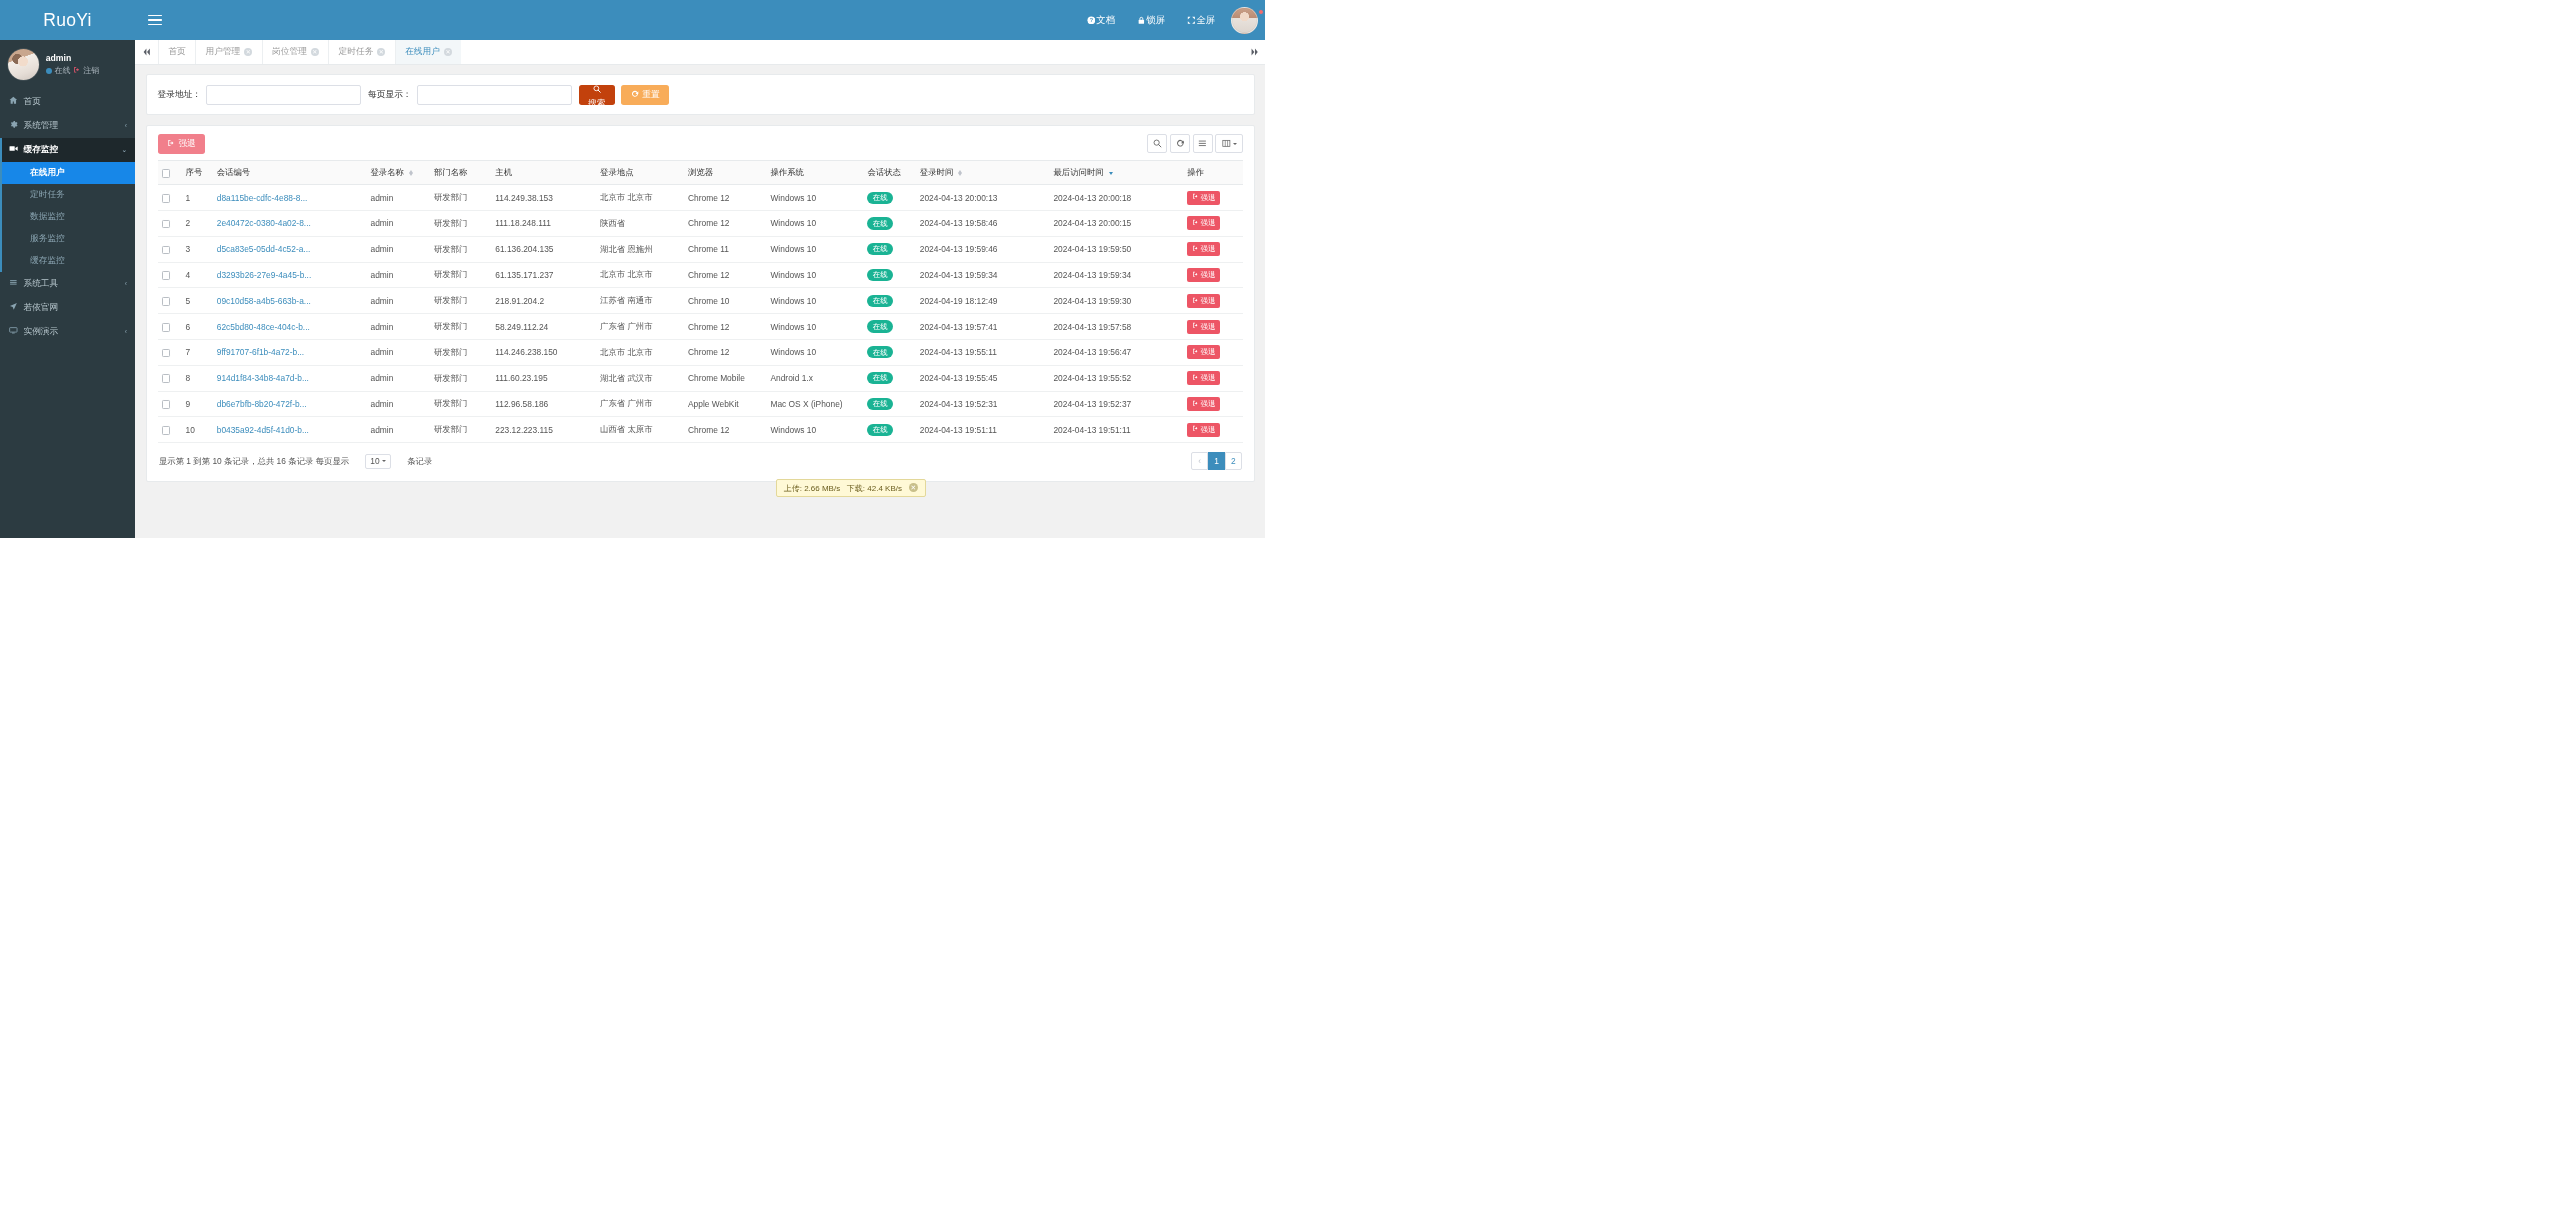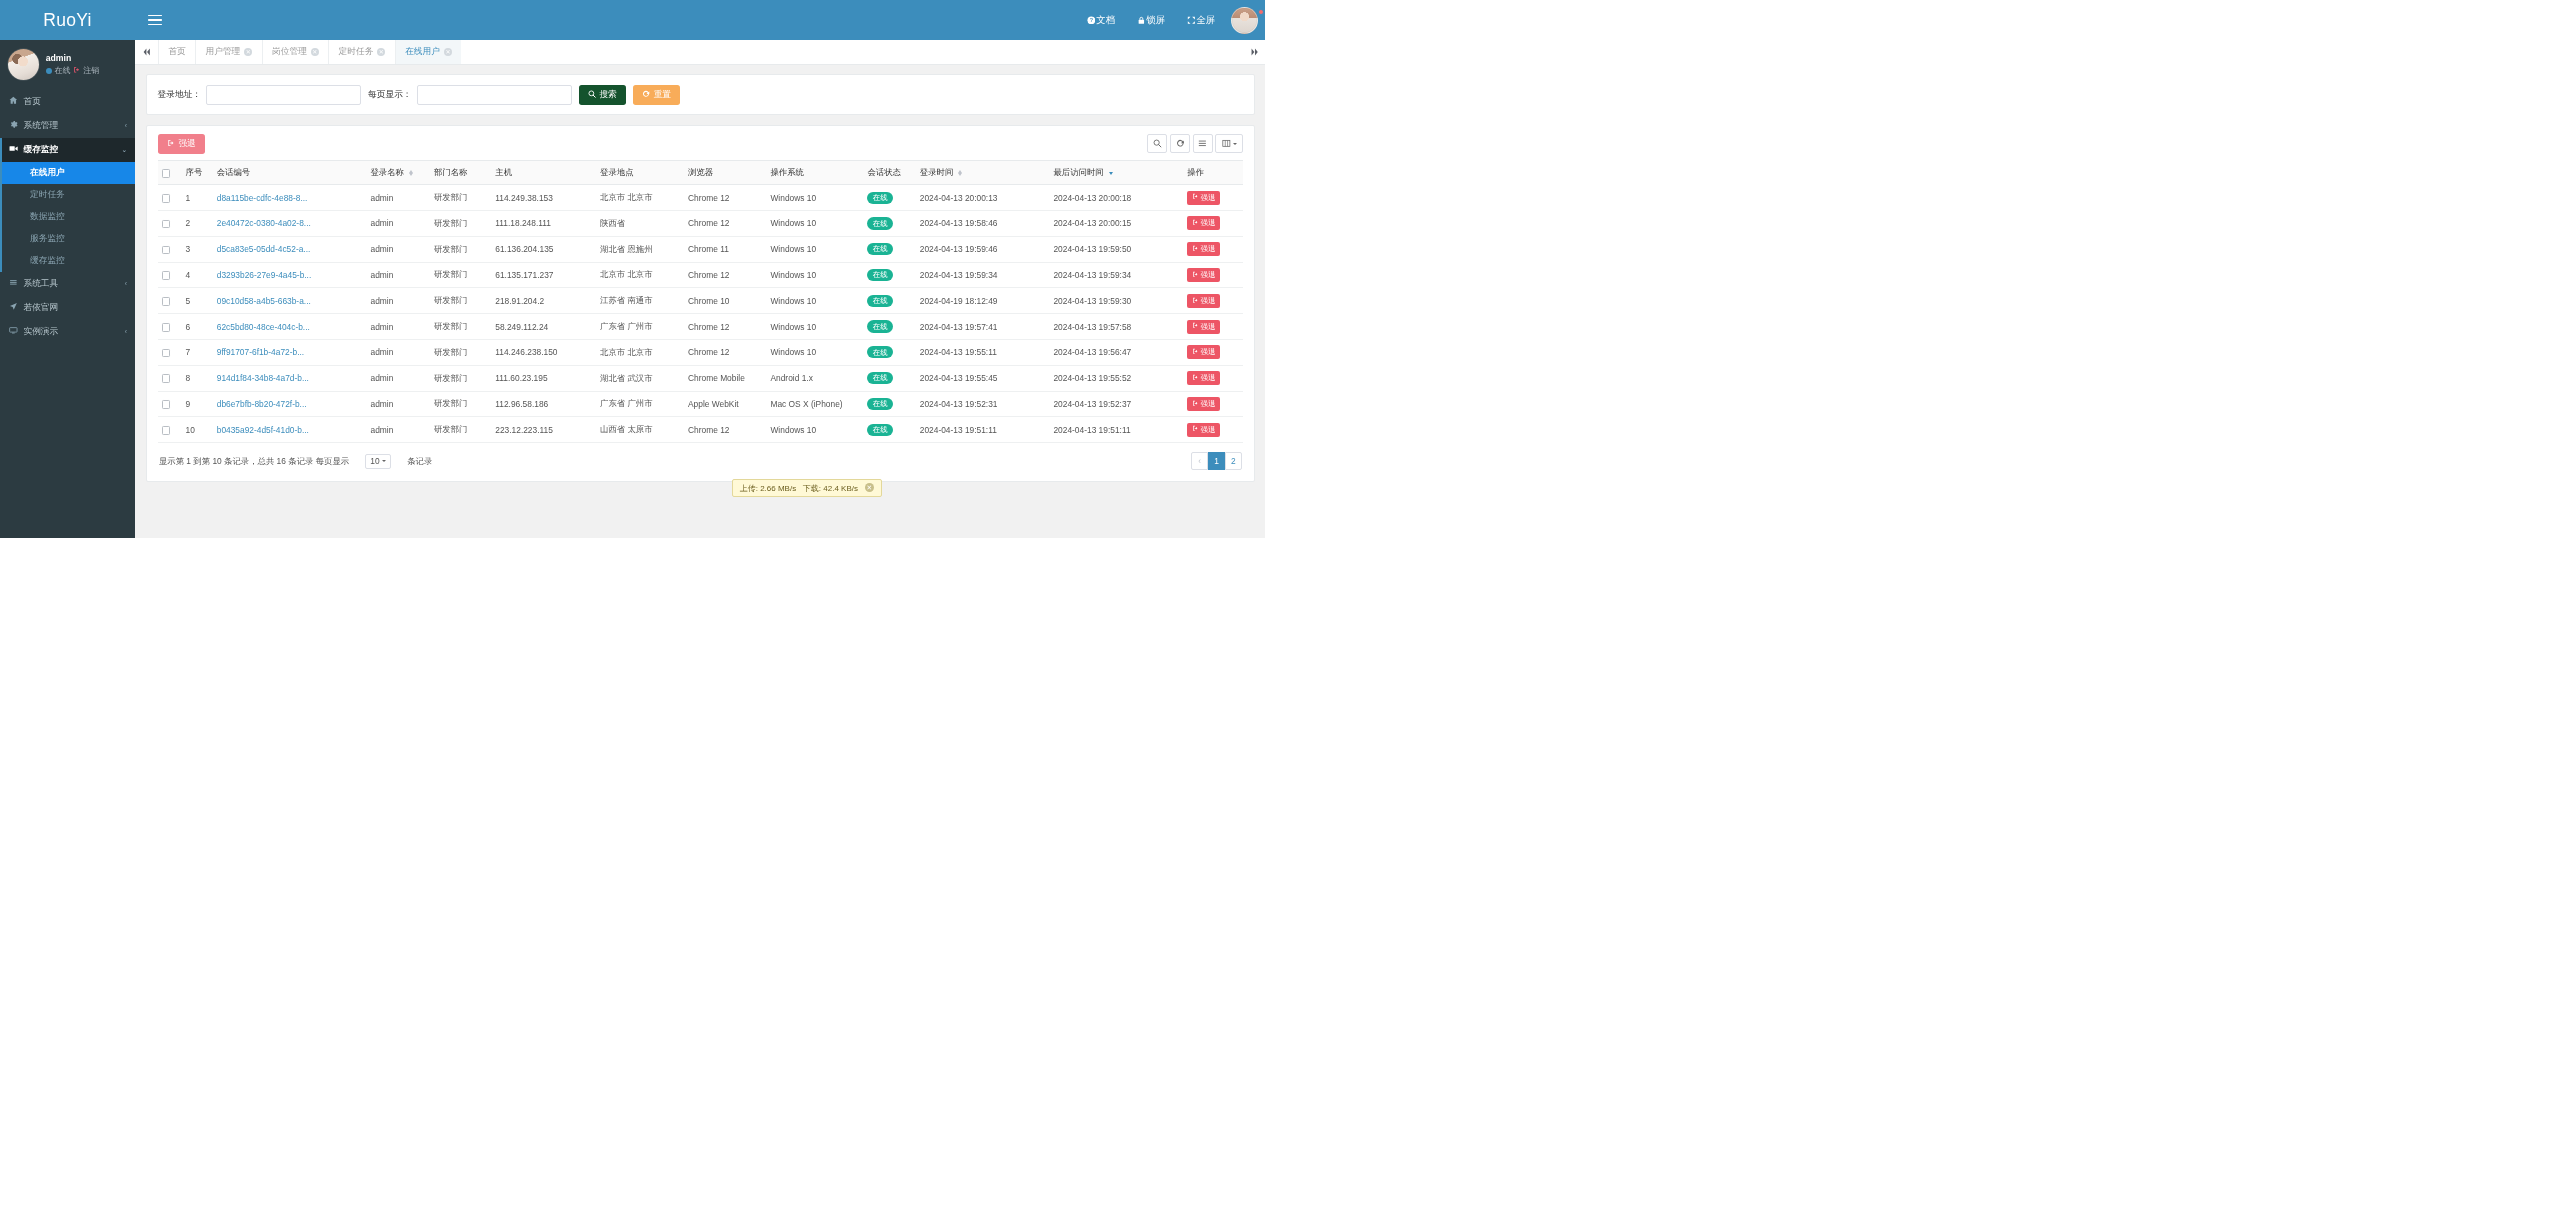--- a/index.html
+++ b/index.html
@@ -172,21 +172,21 @@
     padding: 0 5.4px; font-size: 8.7px; color: #333;
     font-family: inherit; background: #fff; outline: none;
   }
   .btn {
     display: inline-flex; align-items: center; gap: 3.4px;
     height: 20px; padding: 0 9.4px;
     border: none; border-radius: 2.7px;
     font-size: 8.7px; color: #fff; cursor: pointer;
     font-family: inherit; white-space: nowrap;
   }
-  .btn-search { background: #14532d; }
+  .btn-search { background: #c2410c; flex-direction: column; }
   .btn-reset  { background: #f8ac59; }
   .btn-force  { background: #ed5565; opacity: .75; }
 
   
   #table-panel { padding: 8px 10.8px 10.8px 10.8px; margin-bottom: 0; }
   #table-toolbar {
     display: flex; align-items: center; justify-content: space-between;
     margin-bottom: 6.7px;
   }
   #toolbar-right { display: flex; align-items: center; gap: 2.7px; }
@@ -262,21 +262,21 @@
     font-size: 8.4px; color: #3c8dbc; cursor: pointer;
     margin-left: -0.7px;
   }
   .pg:first-child { margin-left: 0; border-radius: 2px 0 0 2px; }
   .pg:last-child { border-radius: 0 2px 2px 0; }
   .pg.active { background: #3c8dbc; border-color: #3c8dbc; color: #fff; }
   .pg.disabled { color: #c0c4cc; }
 
   
   #net-indicator {
-    position: absolute; left: 732px; top: 479px;
+    position: absolute; left: 776px; top: 479px;
     display: flex; align-items: flex-start; gap: 6.7px;
     background: #fff9d6; border: 0.7px solid #e3d89a;
     border-radius: 2px; padding: 2.7px 6.7px;
     font-size: 8px; color: #6b5e1f; white-space: nowrap;
   }
   #net-close {
     width: 9.4px; height: 9.4px; border-radius: 50%;
     background: #c8bf8a; color: #fff; font-size: 6.7px;
     line-height: 9.4px; text-align: center; cursor: pointer;
   }

